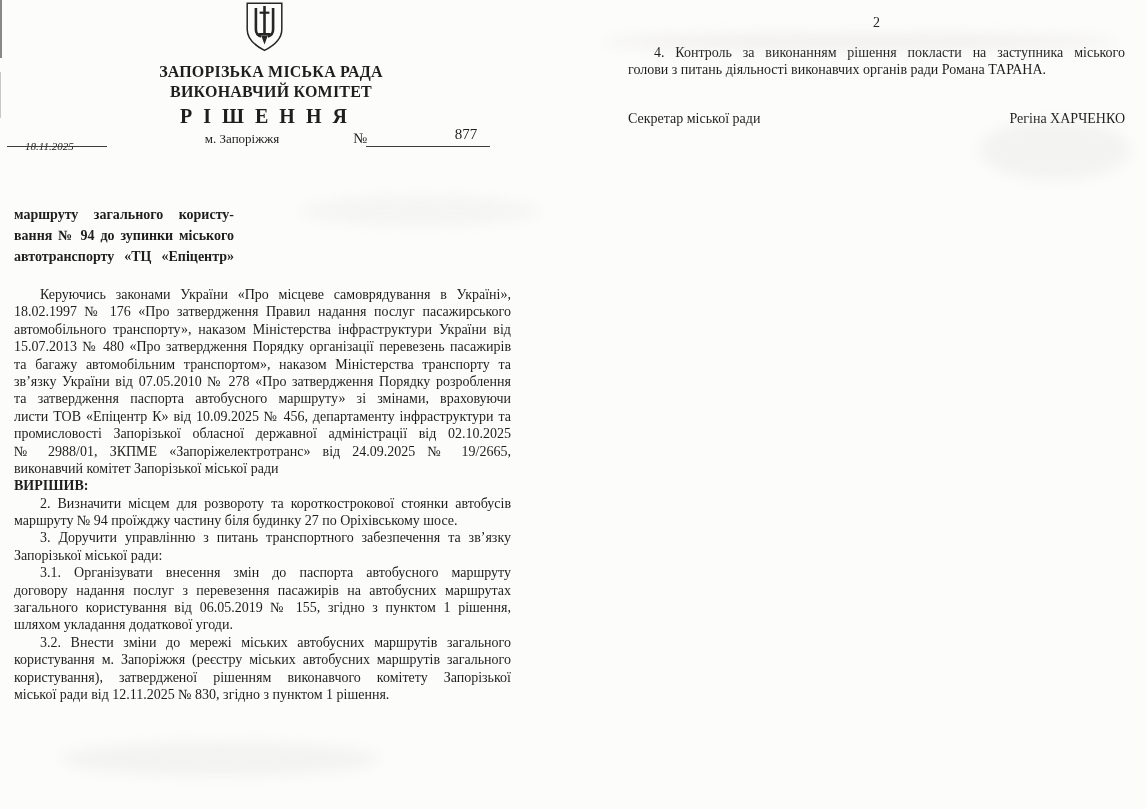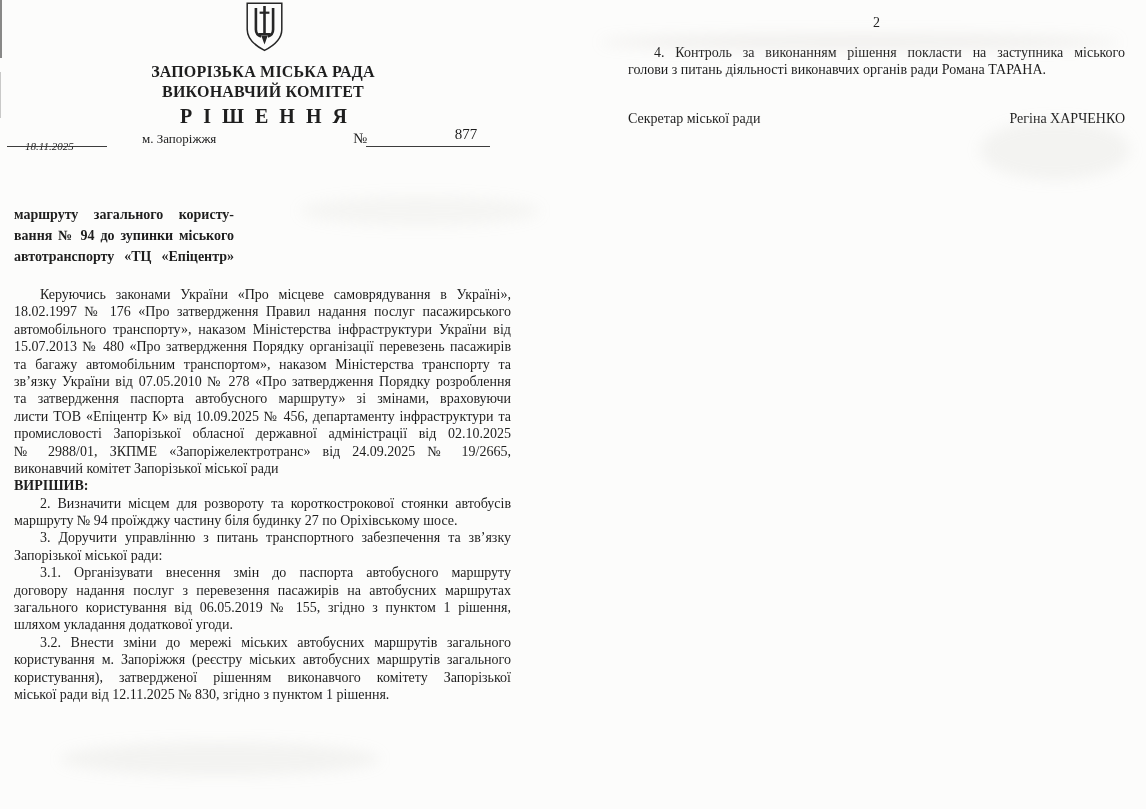--- a/index.html
+++ b/index.html
@@ -7,30 +7,30 @@
     position:relative;width:1146px;height:809px;background:#fcfcfb;
     font-family:"Liberation Serif","DejaVu Serif",serif;color:#1e1e1e;
     overflow:hidden;
   }
   .page{position:absolute;top:0;width:573px;height:809px;}
   #page1{left:0;}
   #page2{left:573px;}
   .abs{position:absolute;}
 
   
-  .org{left:12px;top:62px;width:502px;text-align:center;font-weight:700;
+  .org{left:20px;top:62px;width:502px;text-align:center;font-weight:700;
        font-size:16px;line-height:20px;letter-spacing:.2px;}
   .doctype{left:14px;top:105px;width:502px;text-align:center;font-weight:700;
        font-size:20px;letter-spacing:3px;}
   .emblem{left:244px;top:2px;}
 
   
   .date-text{left:25px;top:140px;font-size:11px;font-style:italic;}
   .date-line{left:7px;top:146px;width:100px;height:0;border-bottom:1.2px solid #3c3c3c;}
-  .city{left:142px;top:131px;width:200px;text-align:left;font-size:13px;}
+  .city{left:142px;top:131px;width:200px;text-align:center;font-size:13px;}
   .no-sign{left:353px;top:130px;font-size:14.5px;}
   .no-line{left:366px;top:146px;width:124px;height:0;border-bottom:1.2px solid #3c3c3c;}
   .no-value{left:430px;top:126px;width:72px;text-align:center;font-size:15px;}
 
   
   .title-block{left:14px;top:204px;width:220px;font-size:14px;}
   .title-block .line{height:21px;line-height:21px;font-weight:700;}
   .body-block{left:14px;top:286px;width:497px;font-size:14px;}
   .body2-block{left:55px;top:44px;width:497px;font-size:14px;}
 

